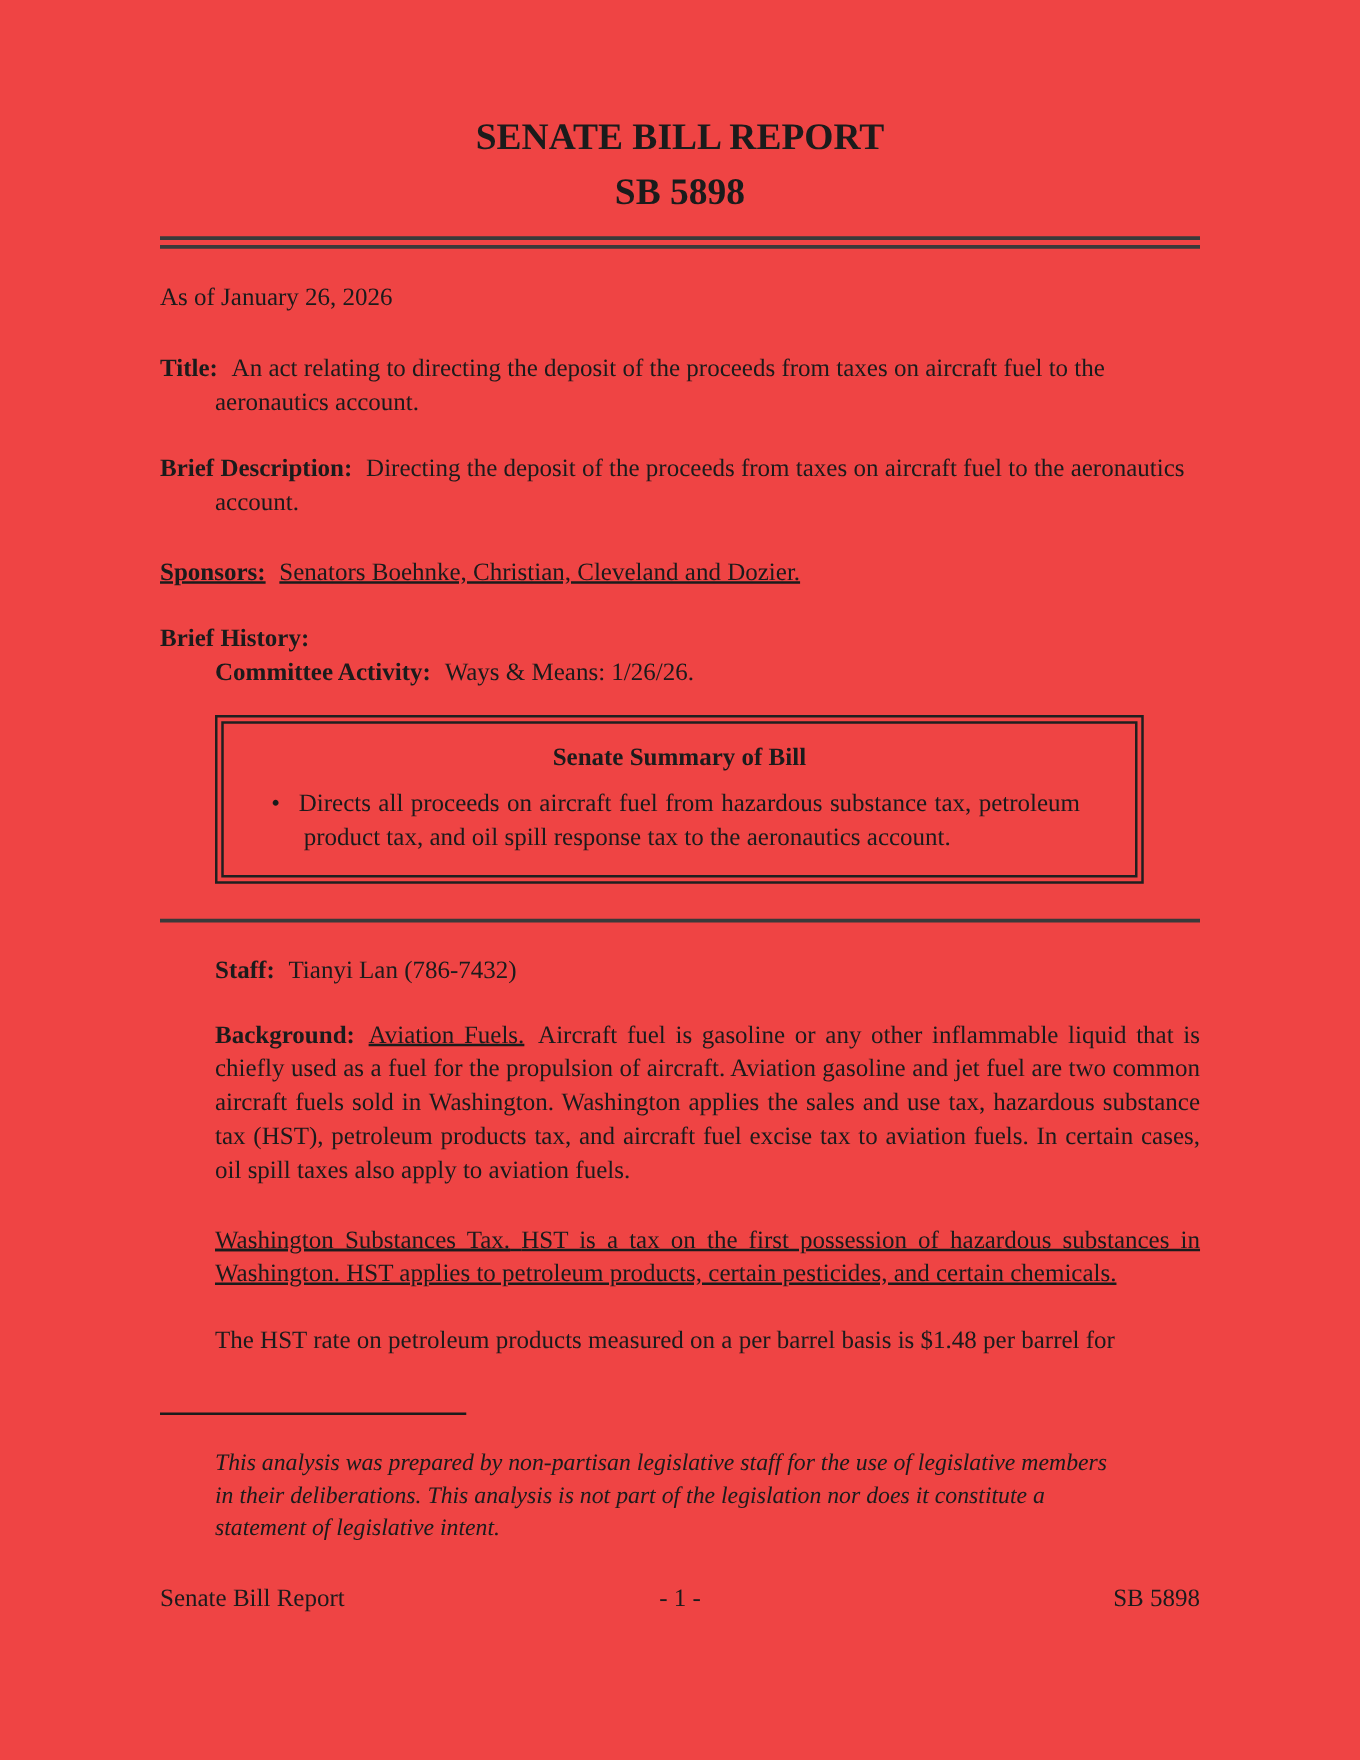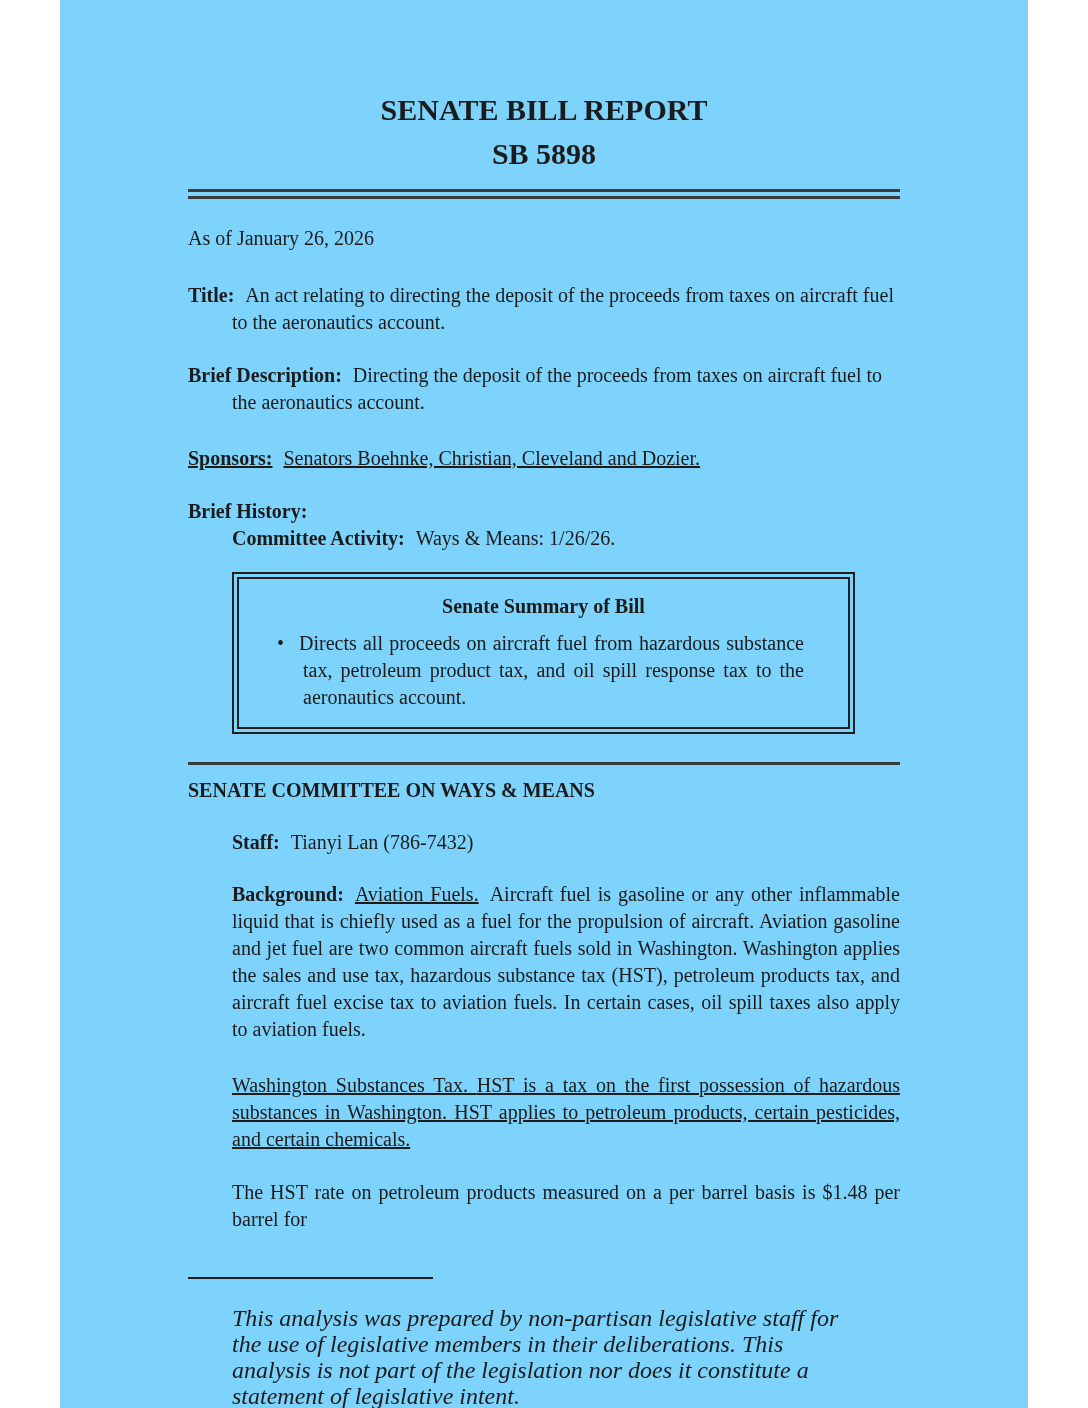--- a/index.html
+++ b/index.html
@@ -2,26 +2,26 @@
 <html><head>
 <meta charset="utf-8">
 <style>
   html, body {
     margin: 0;
     padding: 0;
     background: #ffffff;
   }
   .page {
     position: relative;
-    width: 968px;
+    width: 1088px;
     height: 1408px;
     box-sizing: border-box;
     margin: 0 auto;
     padding: 88px 128px 18px 128px;
-    background: #7dd3fc;
+    background: #ef4444;
     font-family: "Liberation Serif", "DejaVu Serif", serif;
     font-size: 20px;
     line-height: 27px;
     color: #1b1b1b;
   }
   
   .doc-title {
     text-align: center;
     font-weight: bold;
     font-size: 30px;
@@ -85,21 +85,21 @@
   
   .footnote-rule {
     margin-top: 44px;
     width: 245px;
     border-top: 2px solid #1b1b1b;
     height: 0;
   }
   .footnote-text {
     margin: 26px 56px 0 44px;
     font-style: italic;
-    font-size: 24px;
+    font-size: 19px;
     line-height: 26px;
   }
   
   .page-footer {
     margin-top: 30px;
     display: flex;
     align-items: baseline;
   }
   .page-footer .f-left   { flex: 1; text-align: left; }
   .page-footer .f-center { flex: 1; text-align: center; }
@@ -139,21 +139,20 @@
   <div class="summary-box">
     <div class="summary-box-inner">
       <div class="box-title">Senate Summary of Bill</div>
       <div class="bullet-item">
         <span class="bullet-glyph">•</span><span>Directs all proceeds on aircraft fuel from hazardous substance tax, petroleum product tax, and oil spill response tax to the aeronautics account.</span>
       </div>
     </div>
   </div>
 
   <div class="rule-single"></div>
-  <p class="committee-heading">SENATE COMMITTEE ON WAYS &amp; MEANS</p>
 
   <p class="indent staff-line">
     <span class="label">Staff:</span><span>Tianyi Lan (786-7432)</span>
   </p>
 
   <p class="indent just background-para">
     <span class="label">Background:</span><span class="u-gap">Aviation Fuels.</span><span>Aircraft fuel is gasoline or any other inflammable liquid that is chiefly used as a fuel for the propulsion of aircraft. Aviation gasoline and jet fuel are two common aircraft fuels sold in Washington. Washington applies the sales and use tax, hazardous substance tax (HST), petroleum products tax, and aircraft fuel excise tax to aviation fuels. In certain cases, oil spill taxes also apply to aviation fuels.</span>
   </p>
 
   <p class="indent just mt-para2">

